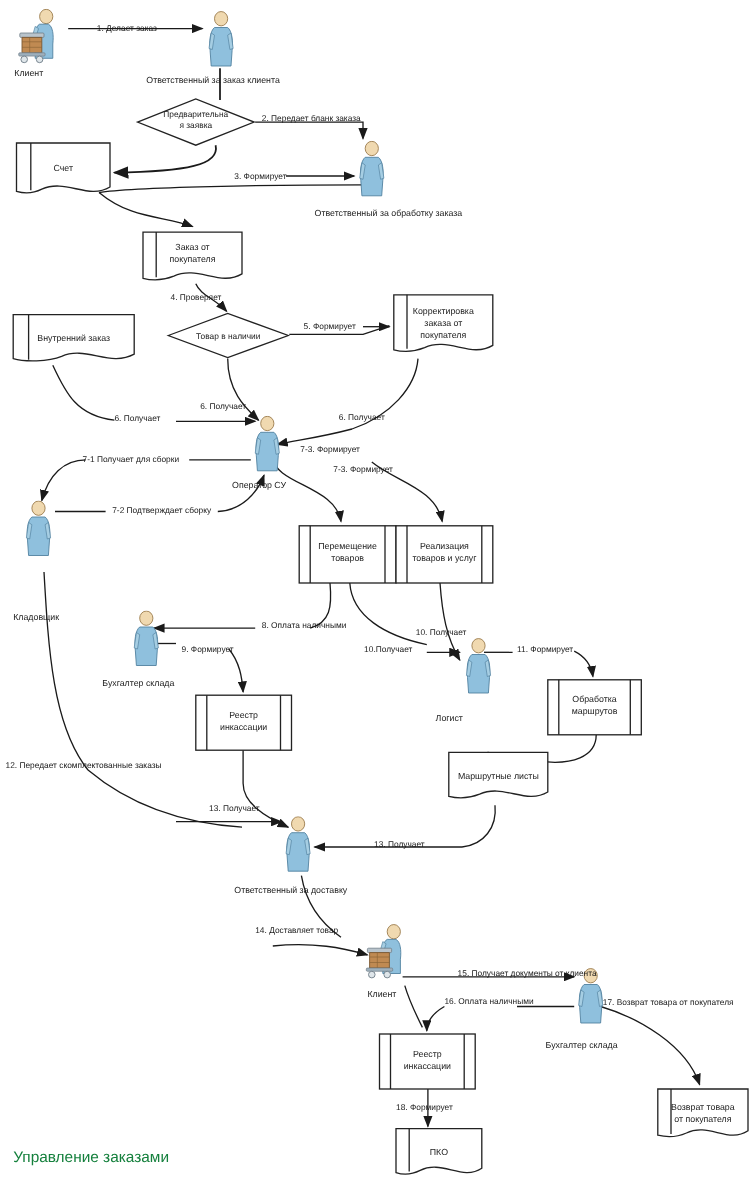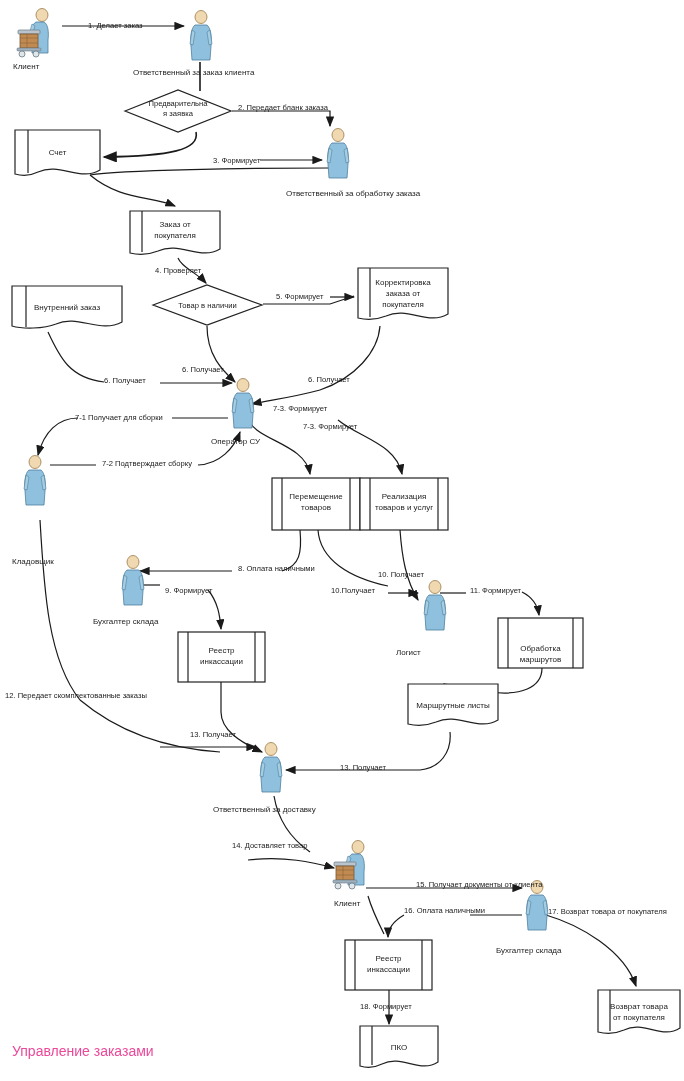--- a/index.html
+++ b/index.html
@@ -46,21 +46,21 @@
     font-size: 7.6px;
     color: #1a1a1a;
     line-height: 9px;
     white-space: nowrap;
   }
   .diagram-title {
     position: absolute;
     left: 12px;
     top: 1043px;
     font-size: 14px;
-    color: #ec4899;
+    color: #15803d;
   }
   .actor {
     position: absolute;
     width: 26px;
     height: 52px;
   }
   .actor svg { display: block; }
   .client-actor {
     position: absolute;
     width: 46px;
@@ -334,21 +334,21 @@
 покупателя</div>
   <div class="shape-label" style="left:408px;top:700px;width:90px;">Маршрутные листы</div>
   <div class="shape-label" style="left:598px;top:1001px;width:82px;">Возврат товара
 от покупателя</div>
   <div class="shape-label" style="left:360px;top:1042px;width:78px;">ПКО</div>
 
   <div class="shape-label" style="left:278px;top:491px;width:76px;">Перемещение
 товаров</div>
   <div class="shape-label" style="left:366px;top:491px;width:76px;">Реализация
 товаров и услуг</div>
-  <div class="shape-label" style="left:504px;top:630px;width:73px;margin-top:13px;">Обработка
+  <div class="shape-label" style="left:504px;top:630px;width:73px;">Обработка
 маршрутов</div>
   <div class="shape-label" style="left:184px;top:645px;width:75px;">Реестр
 инкассации</div>
   <div class="shape-label" style="left:351px;top:953px;width:75px;">Реестр
 инкассации</div>
 
   <div class="shape-label" style="left:124px;top:99px;width:108px;font-size:7.6px;line-height:10px;">Предварительна
 я заявка</div>
   <div class="shape-label" style="left:153px;top:300px;width:109px;font-size:7.6px;">Товар в наличии</div>
 

